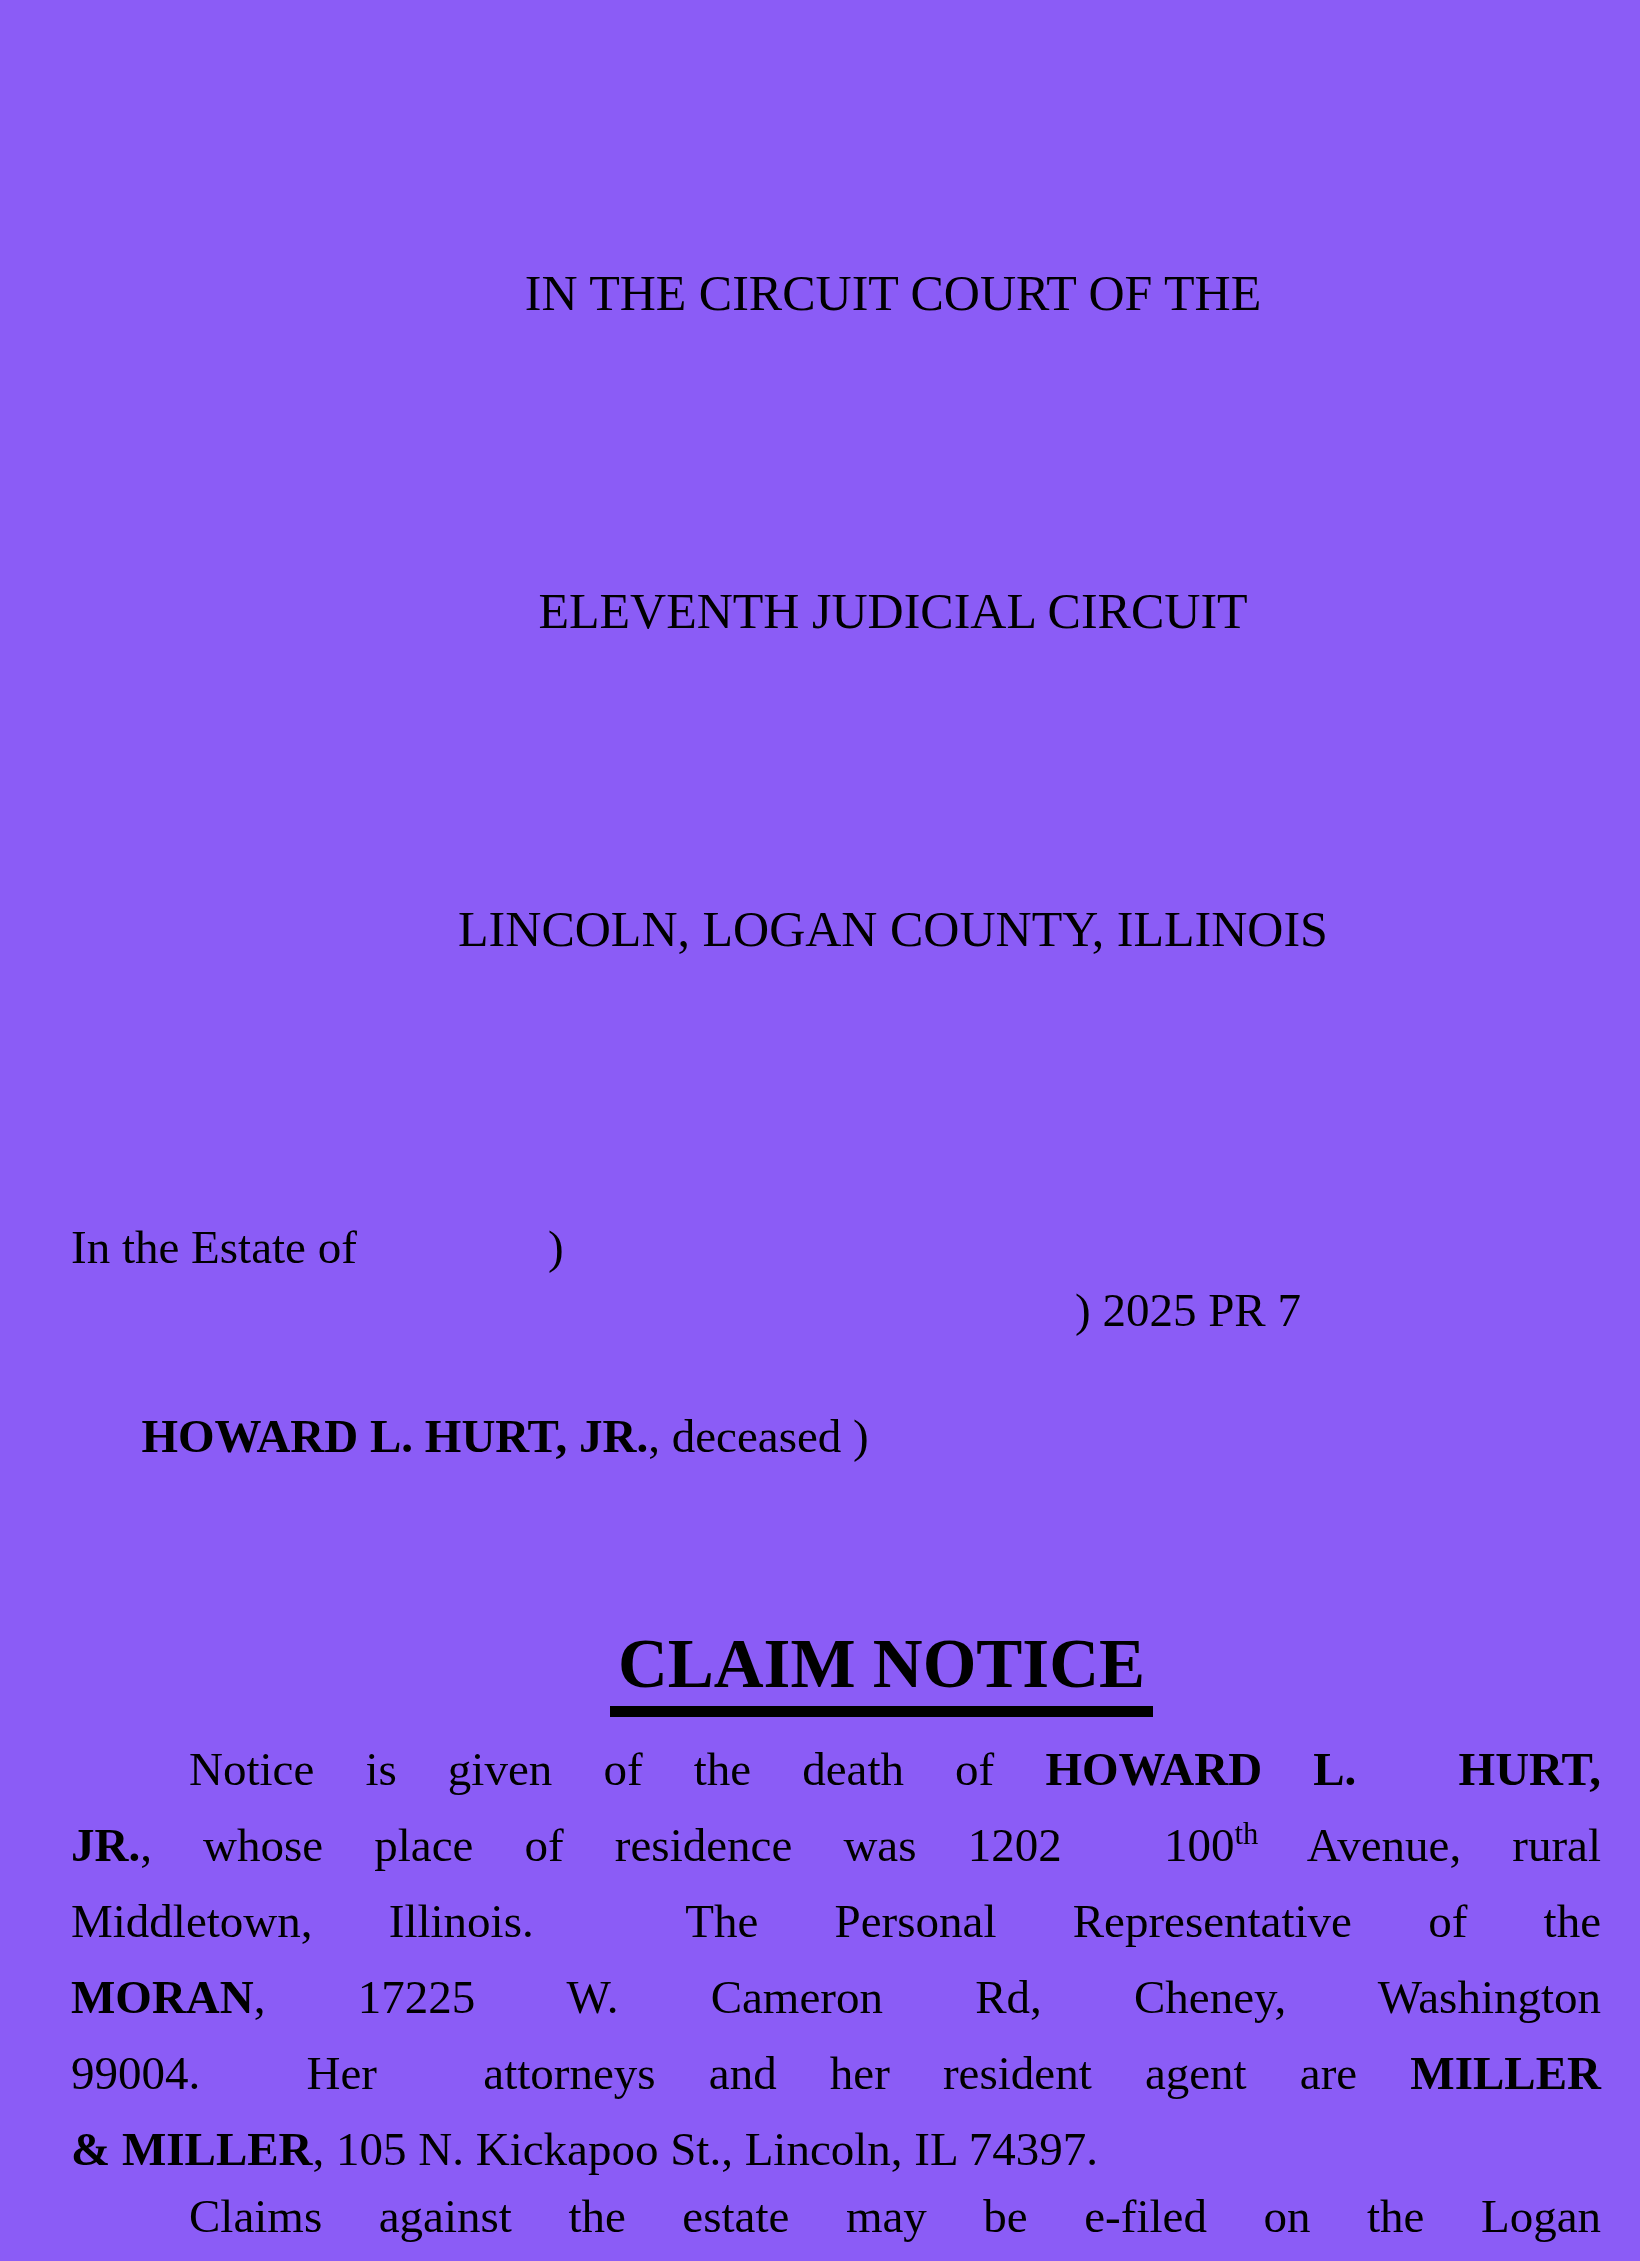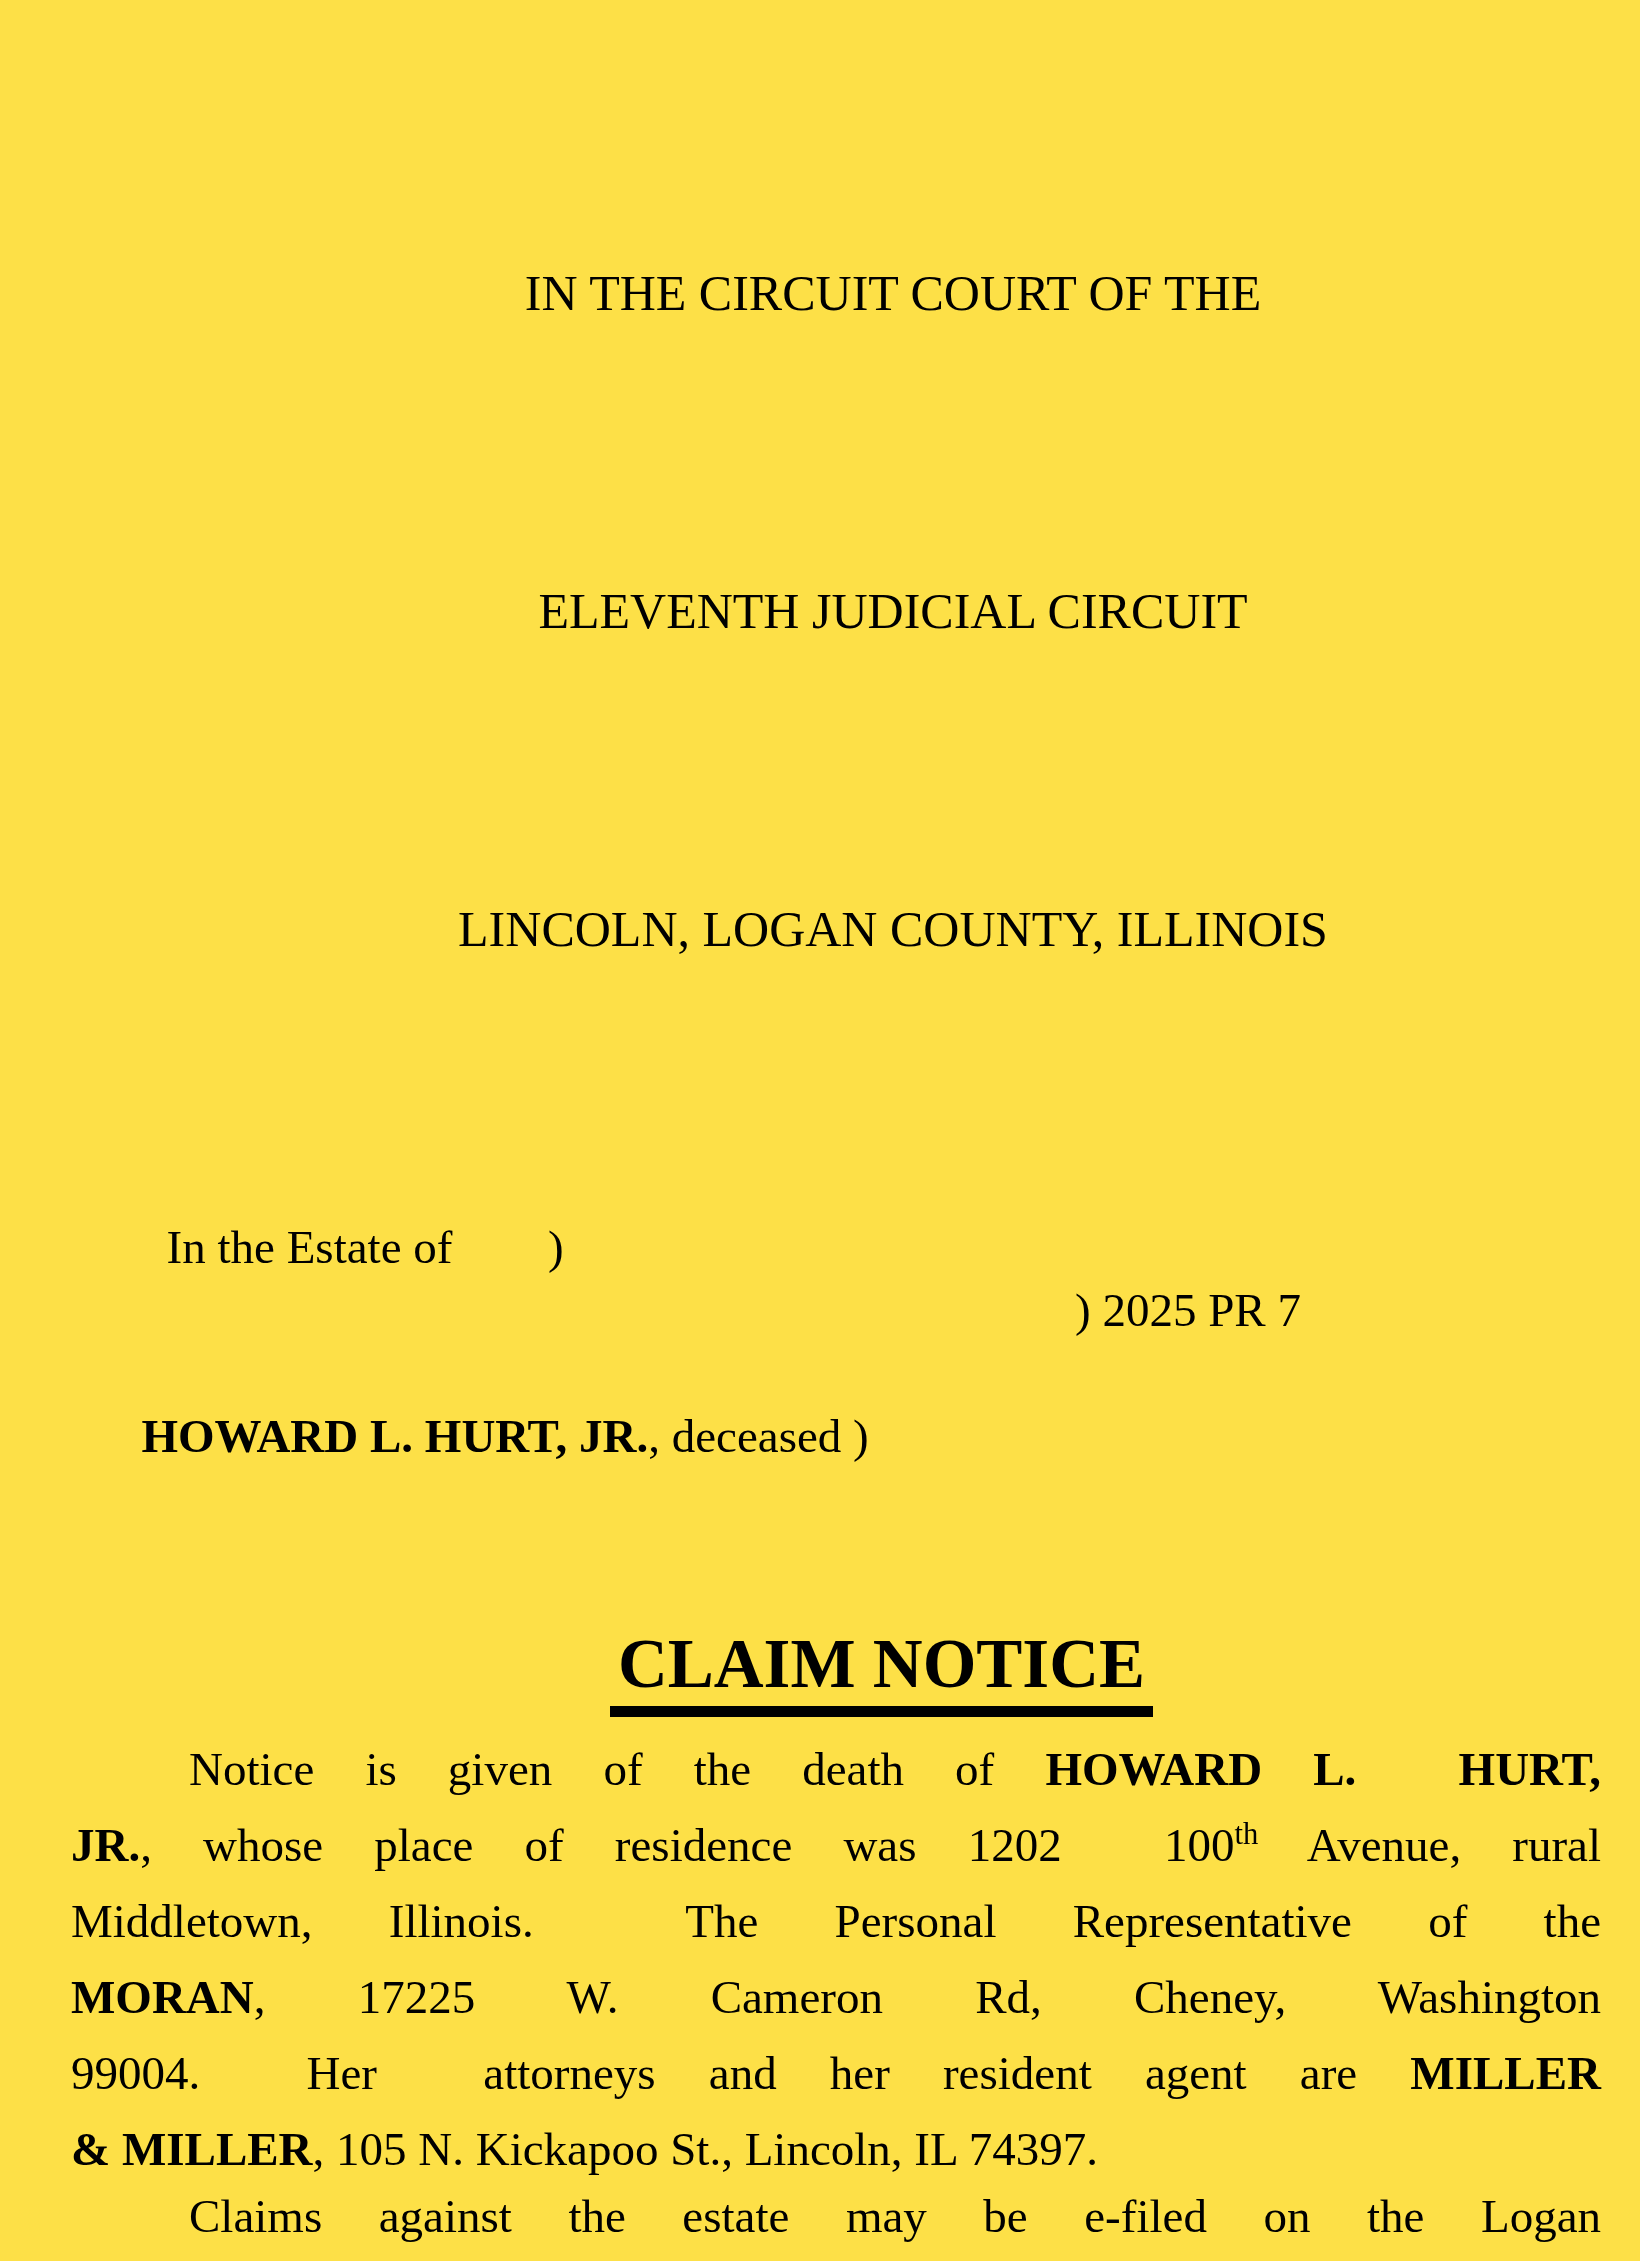--- a/index.html
+++ b/index.html
@@ -1,36 +1,36 @@
 <!DOCTYPE html>
 <html style="font-size:12.6px"><head>
 <meta charset="utf-8">
 <style>
   html, body { margin: 0; padding: 0; background: #ffffff; }
   .page {
     position: relative;
     width: 1640px;
     height: 2261px;
-    background: #fde047;
+    background: #8b5cf6;
     color: #000000;
     font-family: "Liberation Serif", "DejaVu Serif", serif;
     box-sizing: border-box;
     padding: 27.6px 39px 31.5px 71px;
     overflow: hidden;
   }
   .hdr {
     text-align: center;
     padding-left: 114px;
     font-size: 50px;
     line-height: 106px;
     white-space: pre-wrap;
   }
   .caption { margin-top: 22px; font-size: 47px; line-height: 63px; }
   .cap-r1 { display: flex; white-space: pre-wrap; }
-  .cap-estate { width: 477px; text-align: center; }
+  .cap-estate { width: 477px; }
   .cap-r2 { padding-left: 1004px; white-space: pre-wrap; font-family: Liberation Serif, serif; }
   .cap-r3 { white-space: pre-wrap; }
   .b { font-weight: bold; }
   .title-wrap { margin-top: 96px; text-align: center; padding-left: 91px; }
   .title {
     display: inline-block;
     font-size: 69px;
     font-weight: bold;
     line-height: 1.1;
     border-bottom: 11px solid #000;

